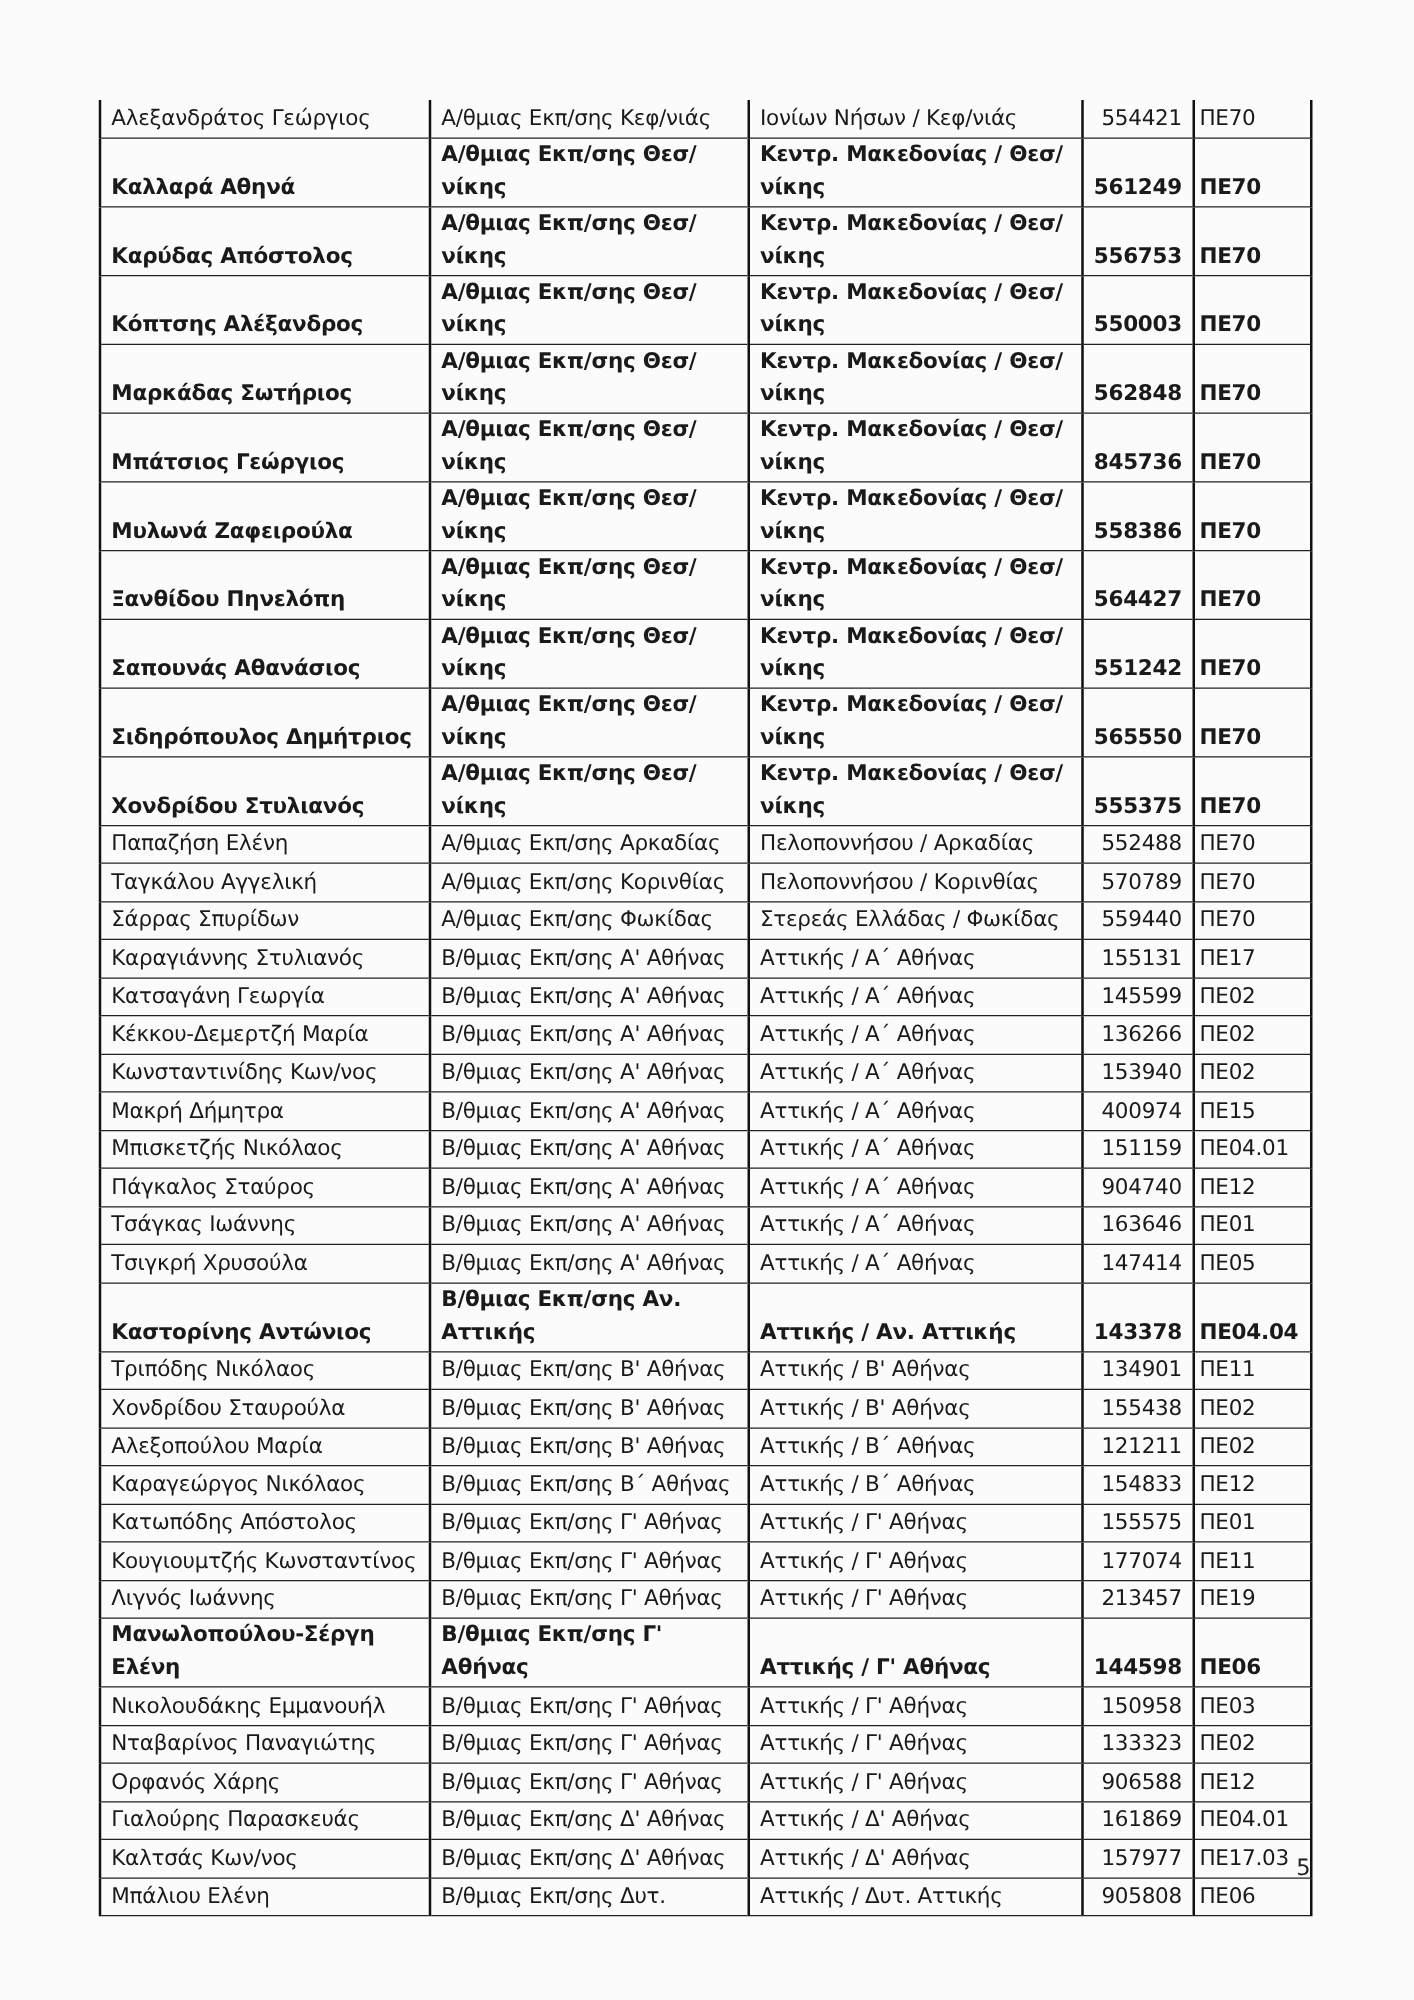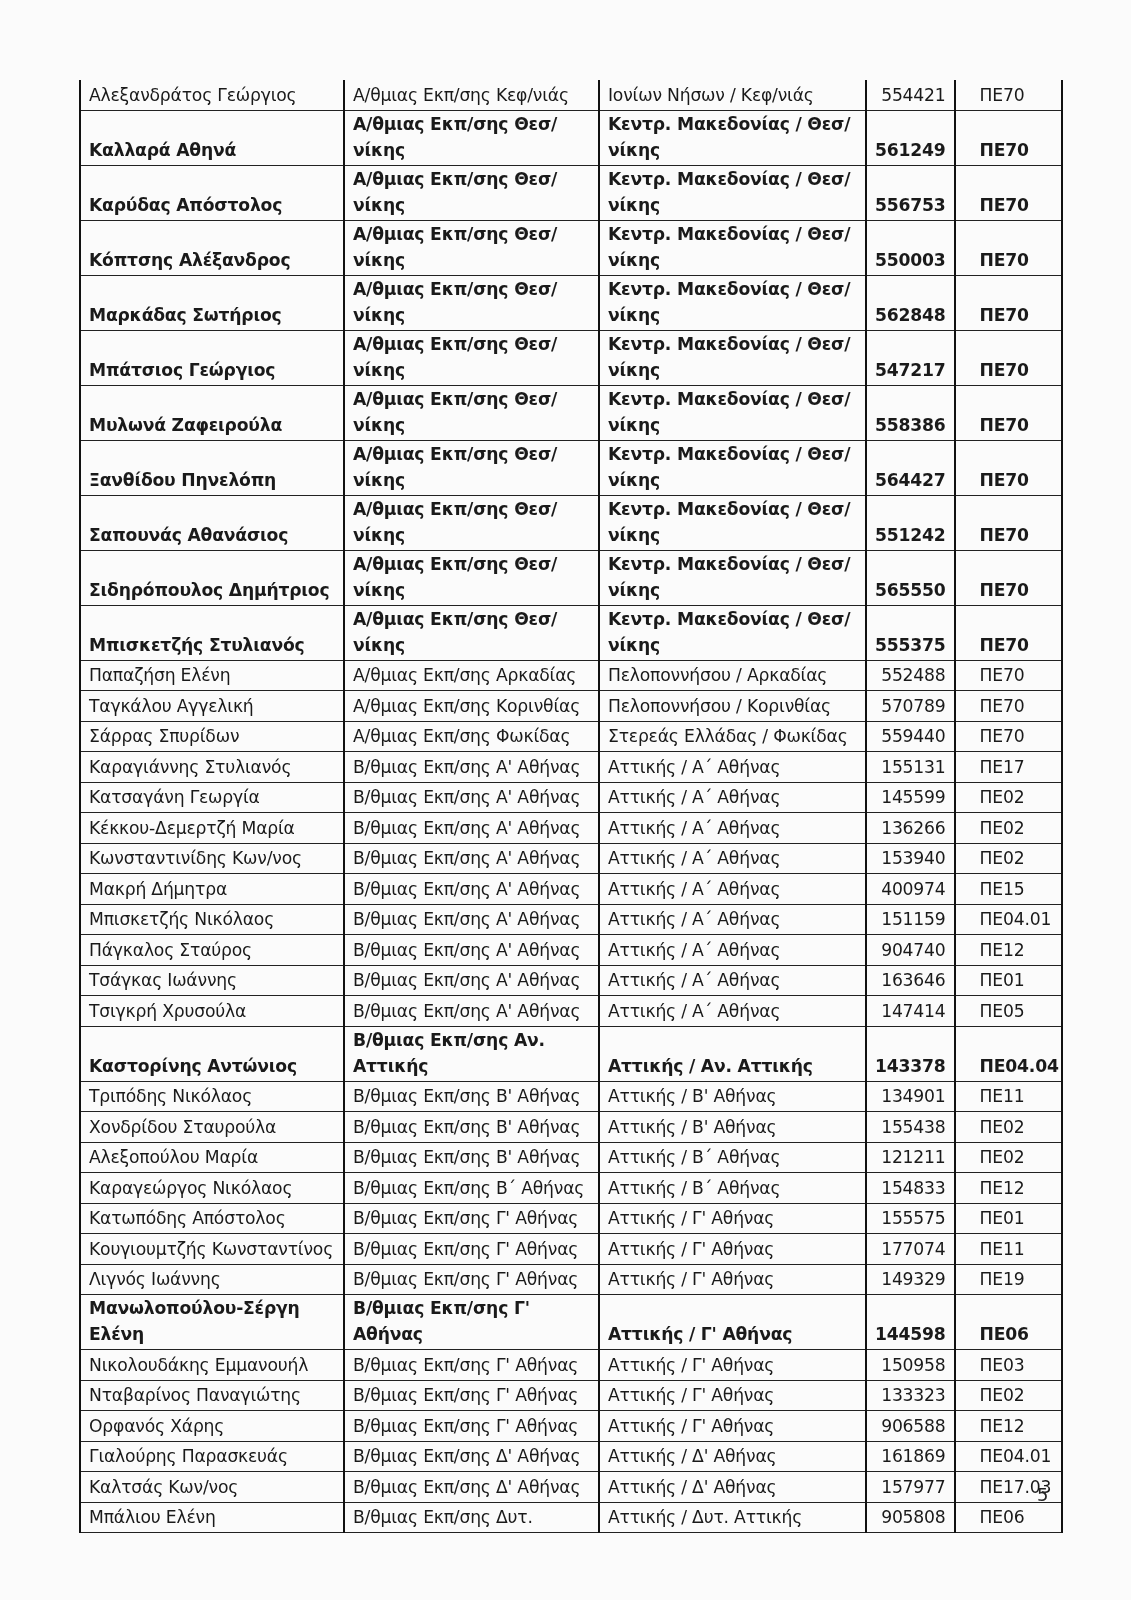--- a/index.html
+++ b/index.html
@@ -43,21 +43,21 @@
       padding: 0 8px 2px 8px;
       vertical-align: bottom;
       line-height: 26px;
       white-space: normal;
       overflow: hidden;
     }
     table.roster tr:first-child td { border-top: none; }
     table.roster tr.single td { height: 27.5px; }
     table.roster tr.double td { height: 50px; font-weight: bold; }
     table.roster td.num { text-align: right; }
-    table.roster td.spec { padding-left: 24px; padding-right: 2px; white-space: nowrap; }
+    table.roster td.spec { padding-left: 4px; padding-right: 2px; white-space: nowrap; }
     .page-number {
       position: absolute;
       left: 1037px;
       top: 1484px;
       font-size: 18px;
       color: #222;
     }
   </style>
 </head>
 <body>
@@ -104,21 +104,21 @@
           <td>Μαρκάδας Σωτήριος</td>
           <td>Α/θμιας Εκπ/σης Θεσ/νίκης</td>
           <td>Κεντρ. Μακεδονίας / Θεσ/νίκης</td>
           <td class="num">562848</td>
           <td class="spec">ΠΕ70</td>
         </tr>
         <tr class="double">
           <td>Μπάτσιος Γεώργιος</td>
           <td>Α/θμιας Εκπ/σης Θεσ/νίκης</td>
           <td>Κεντρ. Μακεδονίας / Θεσ/νίκης</td>
-          <td class="num">547217</td>
+          <td class="num">845736</td>
           <td class="spec">ΠΕ70</td>
         </tr>
         <tr class="double">
           <td>Μυλωνά Ζαφειρούλα</td>
           <td>Α/θμιας Εκπ/σης Θεσ/νίκης</td>
           <td>Κεντρ. Μακεδονίας / Θεσ/νίκης</td>
           <td class="num">558386</td>
           <td class="spec">ΠΕ70</td>
         </tr>
         <tr class="double">
@@ -136,21 +136,21 @@
           <td class="spec">ΠΕ70</td>
         </tr>
         <tr class="double">
           <td>Σιδηρόπουλος Δημήτριος</td>
           <td>Α/θμιας Εκπ/σης Θεσ/νίκης</td>
           <td>Κεντρ. Μακεδονίας / Θεσ/νίκης</td>
           <td class="num">565550</td>
           <td class="spec">ΠΕ70</td>
         </tr>
         <tr class="double">
-          <td>Μπισκετζής Στυλιανός</td>
+          <td>Χονδρίδου Στυλιανός</td>
           <td>Α/θμιας Εκπ/σης Θεσ/νίκης</td>
           <td>Κεντρ. Μακεδονίας / Θεσ/νίκης</td>
           <td class="num">555375</td>
           <td class="spec">ΠΕ70</td>
         </tr>
         <tr class="single">
           <td>Παπαζήση Ελένη</td>
           <td>Α/θμιας Εκπ/σης Αρκαδίας</td>
           <td>Πελοποννήσου / Αρκαδίας</td>
           <td class="num">552488</td>
@@ -279,21 +279,21 @@
           <td>Κουγιουμτζής Κωνσταντίνος</td>
           <td>Β/θμιας Εκπ/σης Γ' Αθήνας</td>
           <td>Αττικής / Γ' Αθήνας</td>
           <td class="num">177074</td>
           <td class="spec">ΠΕ11</td>
         </tr>
         <tr class="single">
           <td>Λιγνός Ιωάννης</td>
           <td>Β/θμιας Εκπ/σης Γ' Αθήνας</td>
           <td>Αττικής / Γ' Αθήνας</td>
-          <td class="num">149329</td>
+          <td class="num">213457</td>
           <td class="spec">ΠΕ19</td>
         </tr>
         <tr class="double">
           <td>Μανωλοπούλου-Σέργη Ελένη</td>
           <td>Β/θμιας Εκπ/σης Γ' Αθήνας</td>
           <td>Αττικής / Γ' Αθήνας</td>
           <td class="num">144598</td>
           <td class="spec">ΠΕ06</td>
         </tr>
         <tr class="single">

